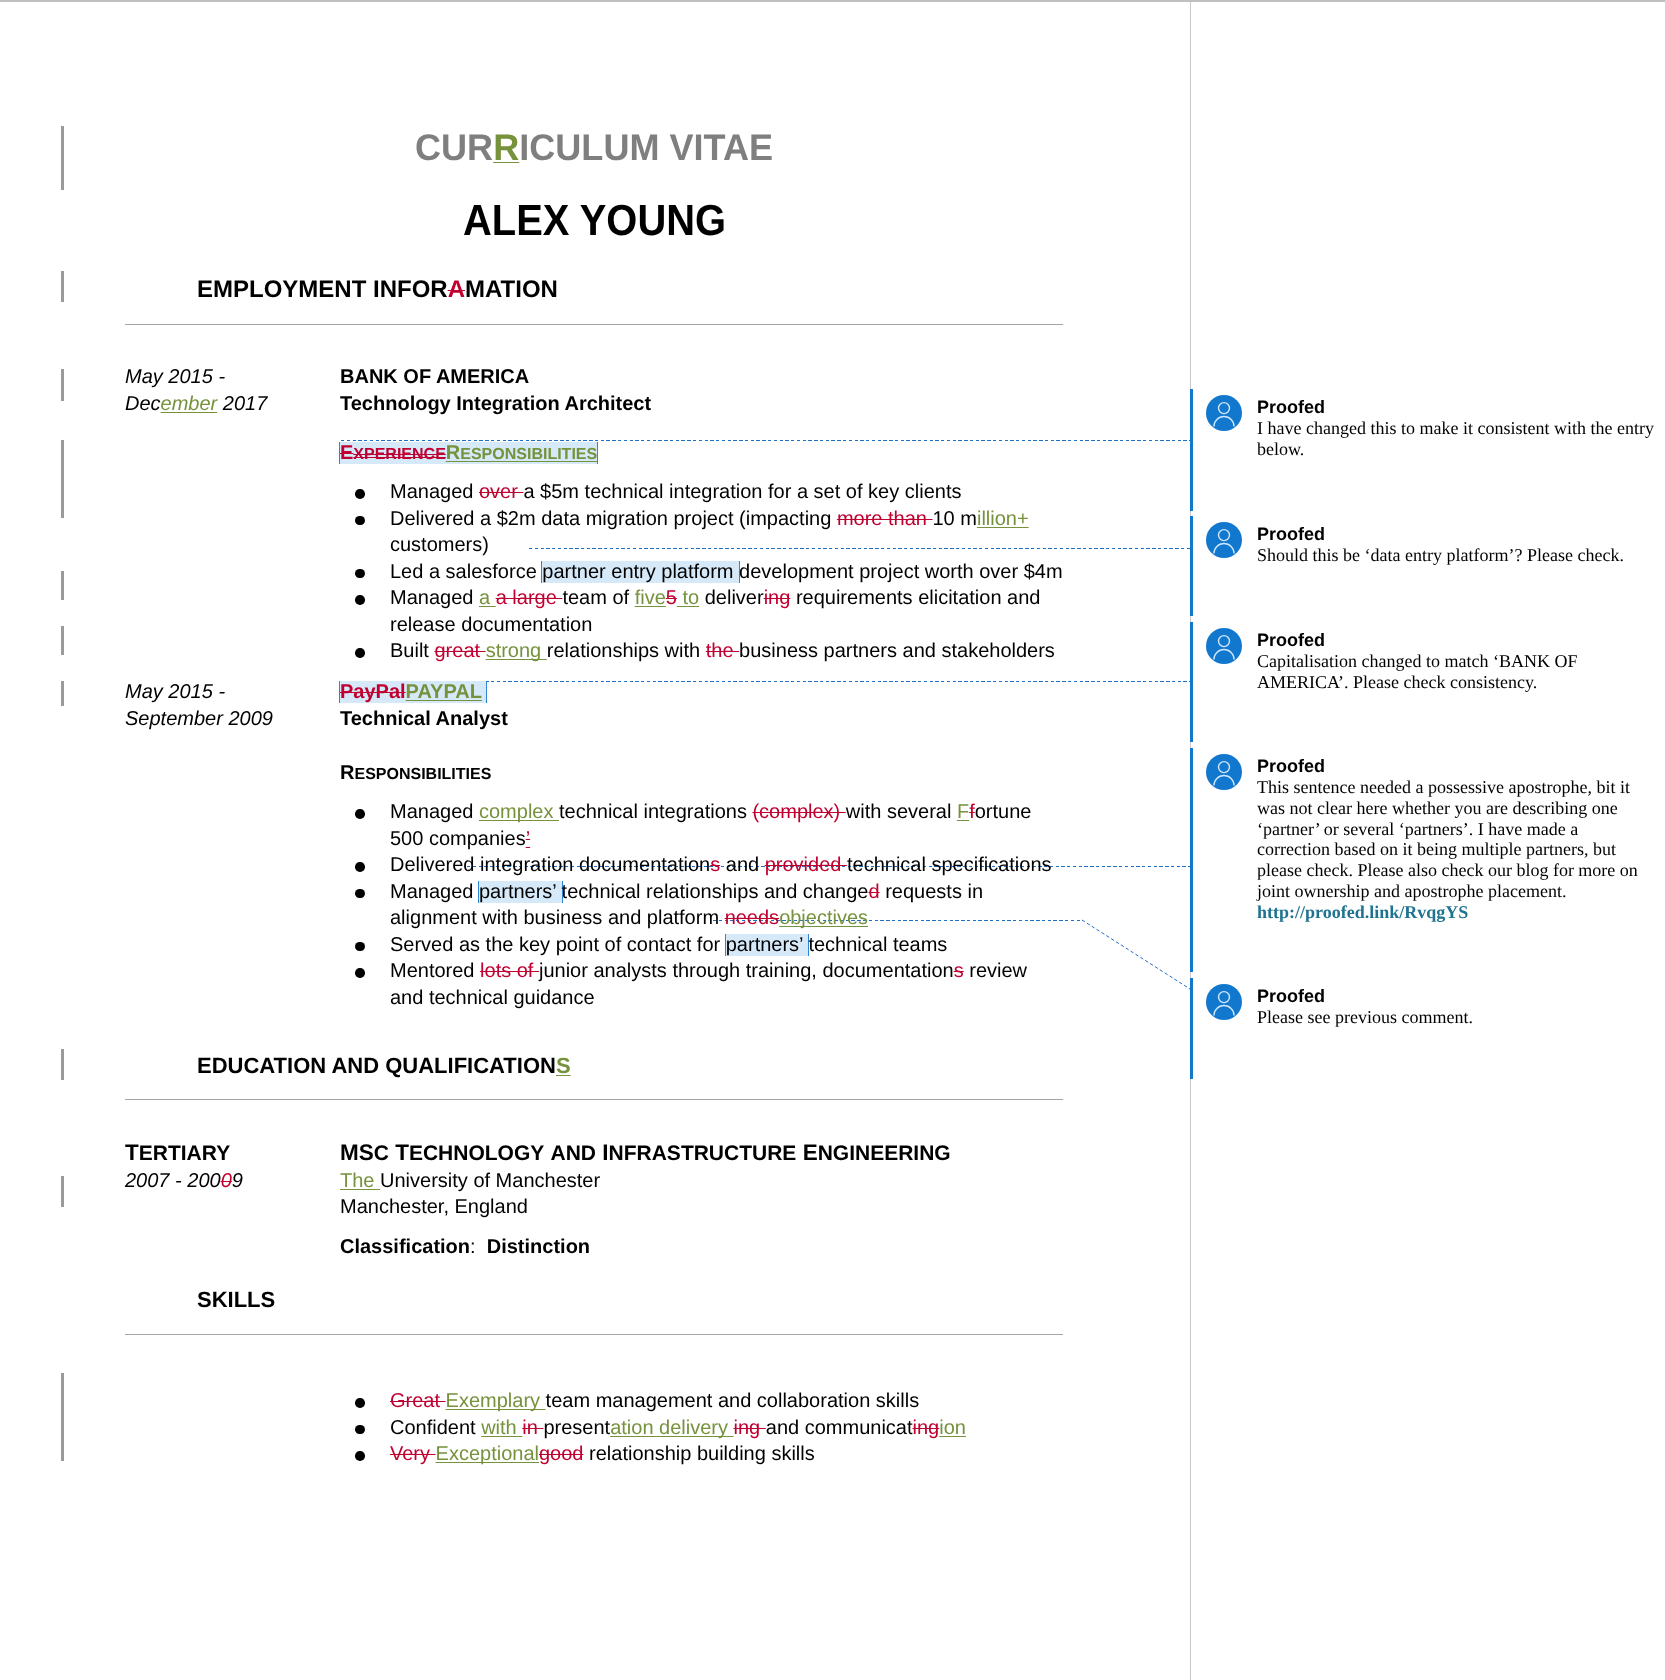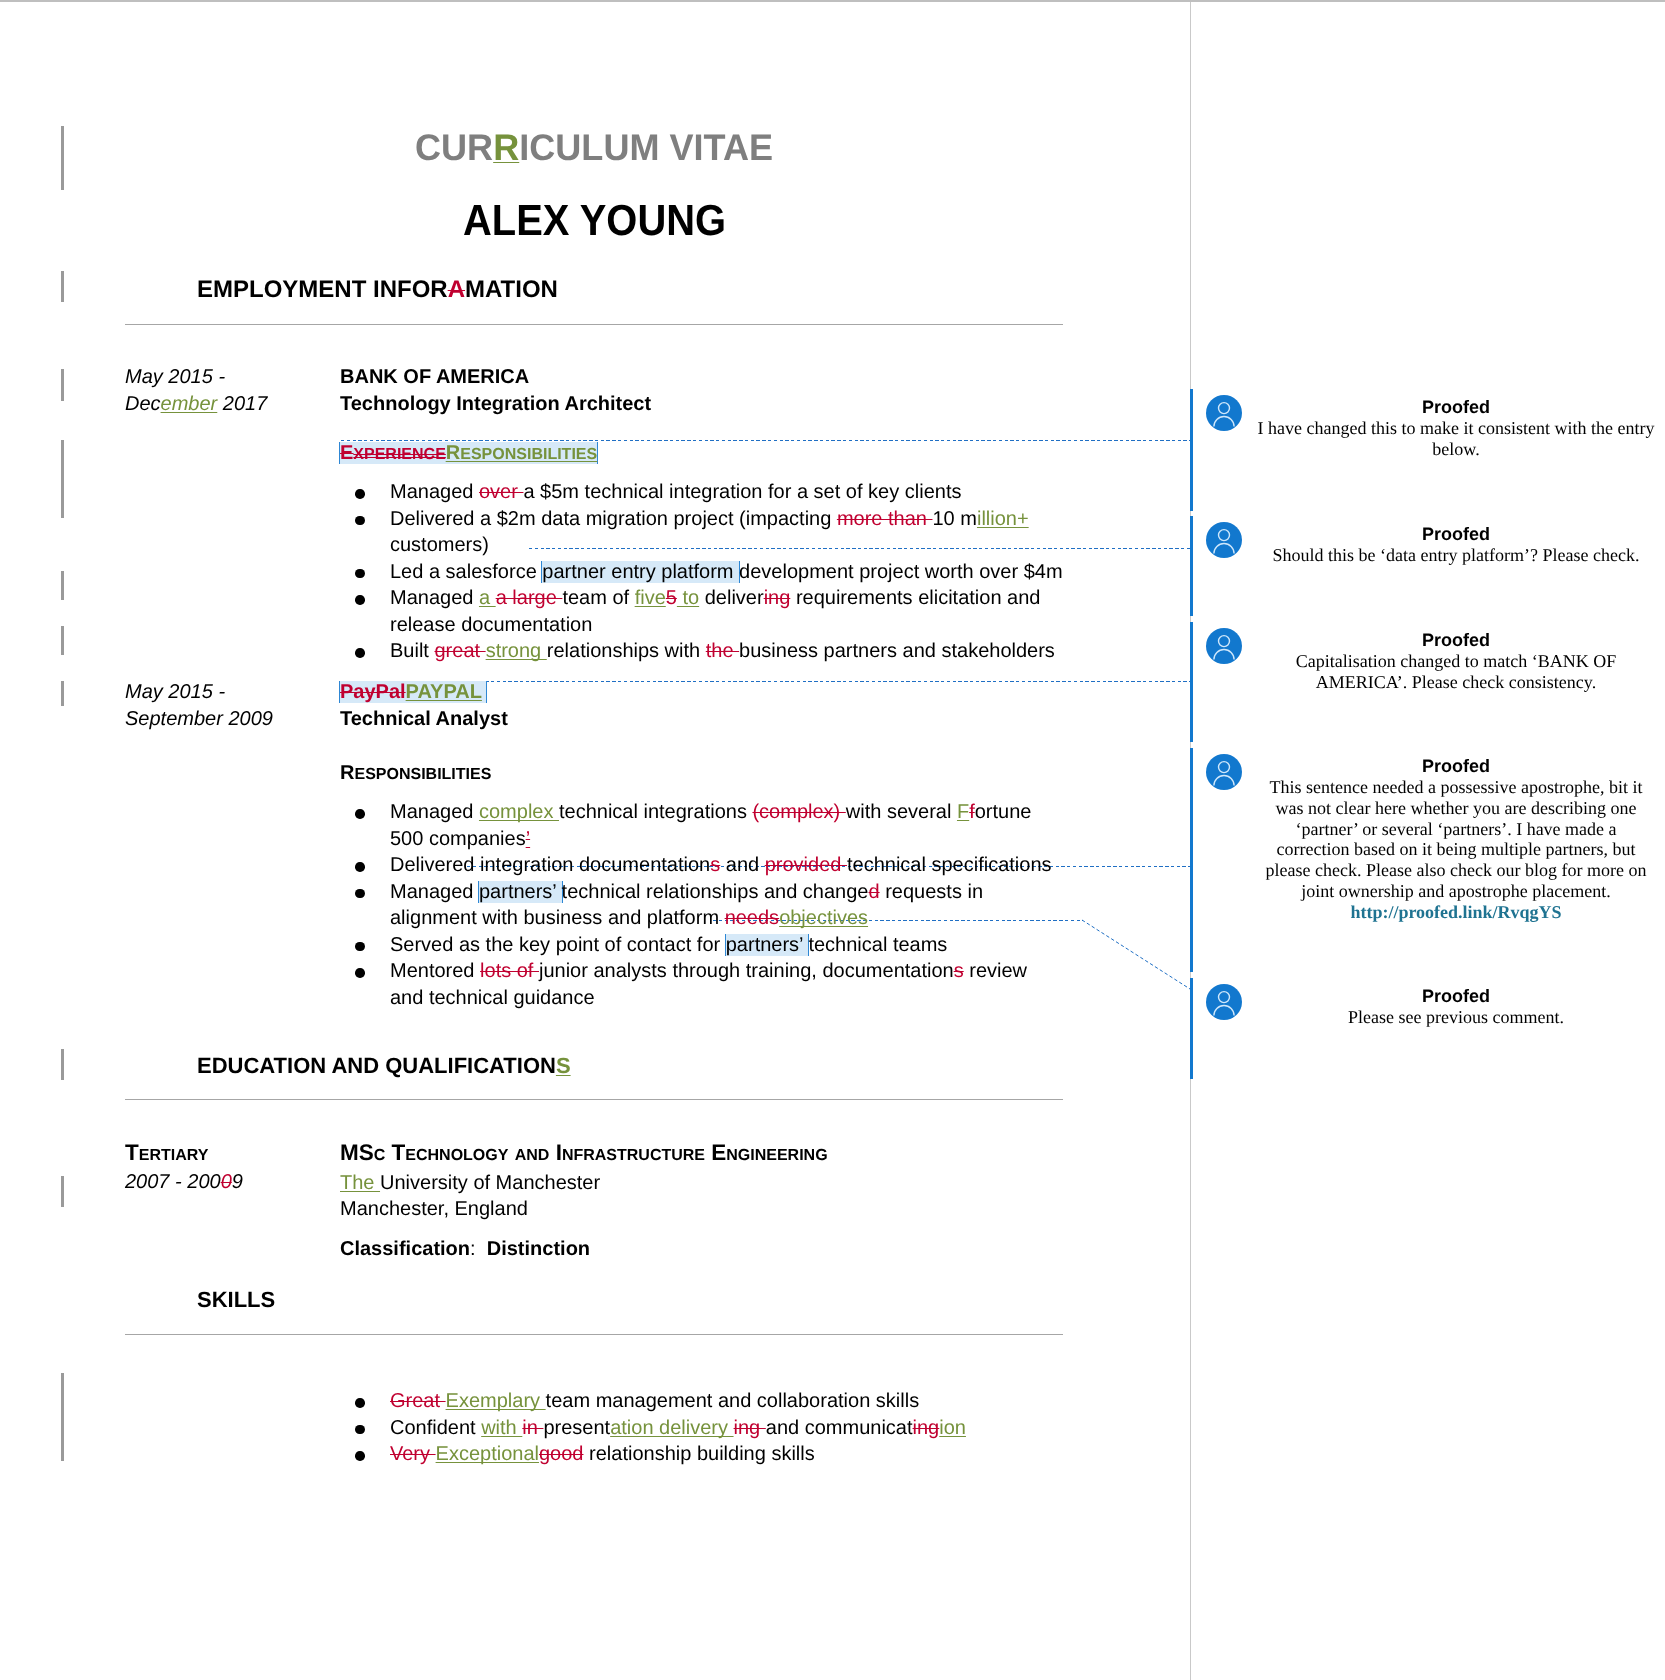--- a/index.html
+++ b/index.html
@@ -30,38 +30,38 @@
   .del{color:#C00030;text-decoration:line-through;
        text-decoration-thickness:1px;text-decoration-skip-ink:none;}
   .delins{color:#C00030;text-decoration:line-through underline;text-underline-offset:2px;
        text-decoration-thickness:1px;text-decoration-skip-ink:none;}
   .ins .scL,.ins .scS,.del .scL,.del .scS{text-decoration:inherit;}
 
   
   .smallcap .scL{font-size:20px;}
   .smallcap .scS{font-size:16px;}
   .smallcap.lg .scL{font-size:22.5px;}
-  .smallcap.lg .scS{font-size:16px;}
+  .smallcap.lg .scS{font-size:21px;}
 
   ul.b{margin:12px;padding:0;list-style:none;}
   ul.b li{position:relative;padding-left:38px;margin:0;}
   ul.b li::before{content:"";position:absolute;left:3px;top:10px;width:9.5px;height:9.5px;border-radius:50%;background:#000;}
 
   
   .cbar{position:absolute;left:61px;width:3px;background:#9a9a9a;}
 
   
   .anch{background:#D6E9F8;box-shadow:-1px 0 0 0 #2E87D4, 1px 0 0 0 #2E87D4;}
 
   
   .leader{position:absolute;height:1px;background:repeating-linear-gradient(to right,#1F6FC4 0 3.4px,transparent 3.4px 5.77px);}
 
   
   .pane{position:absolute;left:0;top:0;width:1665px;height:1680px;}
-  .cmt{position:absolute;left:1257px;width:398px;font-family:"Liberation Serif",serif;text-align:center;}
+  .cmt{position:absolute;left:1257px;width:398px;font-family:"Liberation Serif",serif;}
   .cmt .who{font-size:18px;font-weight:bold;line-height:21px;font-family:"Liberation Sans",sans-serif;}
   .cmt .txt{font-size:18px;line-height:20.8px;}
   .lnk{color:#1F7391;font-weight:bold;font-size:18px;line-height:20.8px;display:block;}
   .av{position:absolute;width:36px;height:36px;border-radius:50%;background:#1278CE;}
   .cbrail{position:absolute;left:1190px;width:3px;background:#1278CE;}
 </style>
 </head>
 <body>
 
 <div class="topline"></div>

